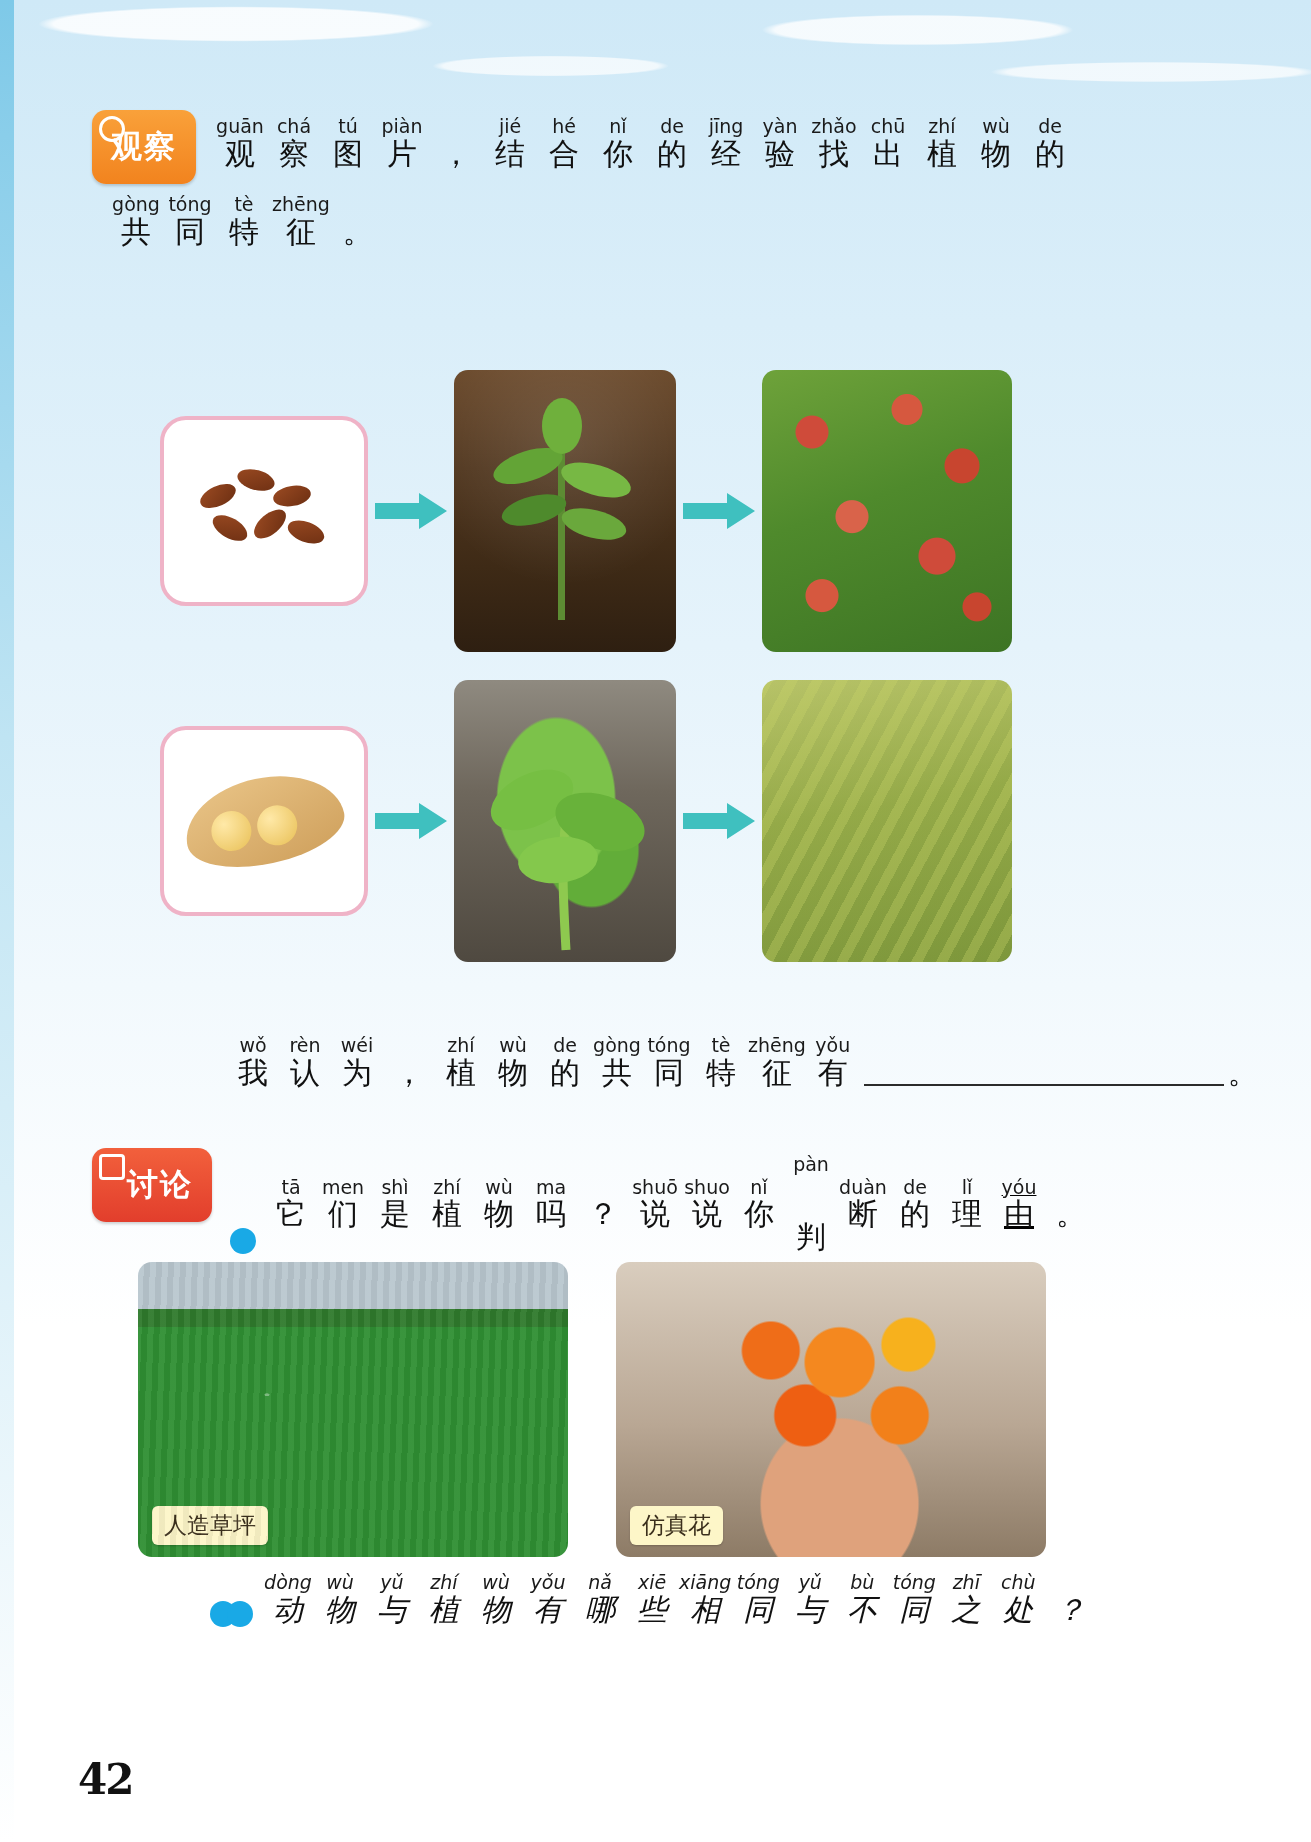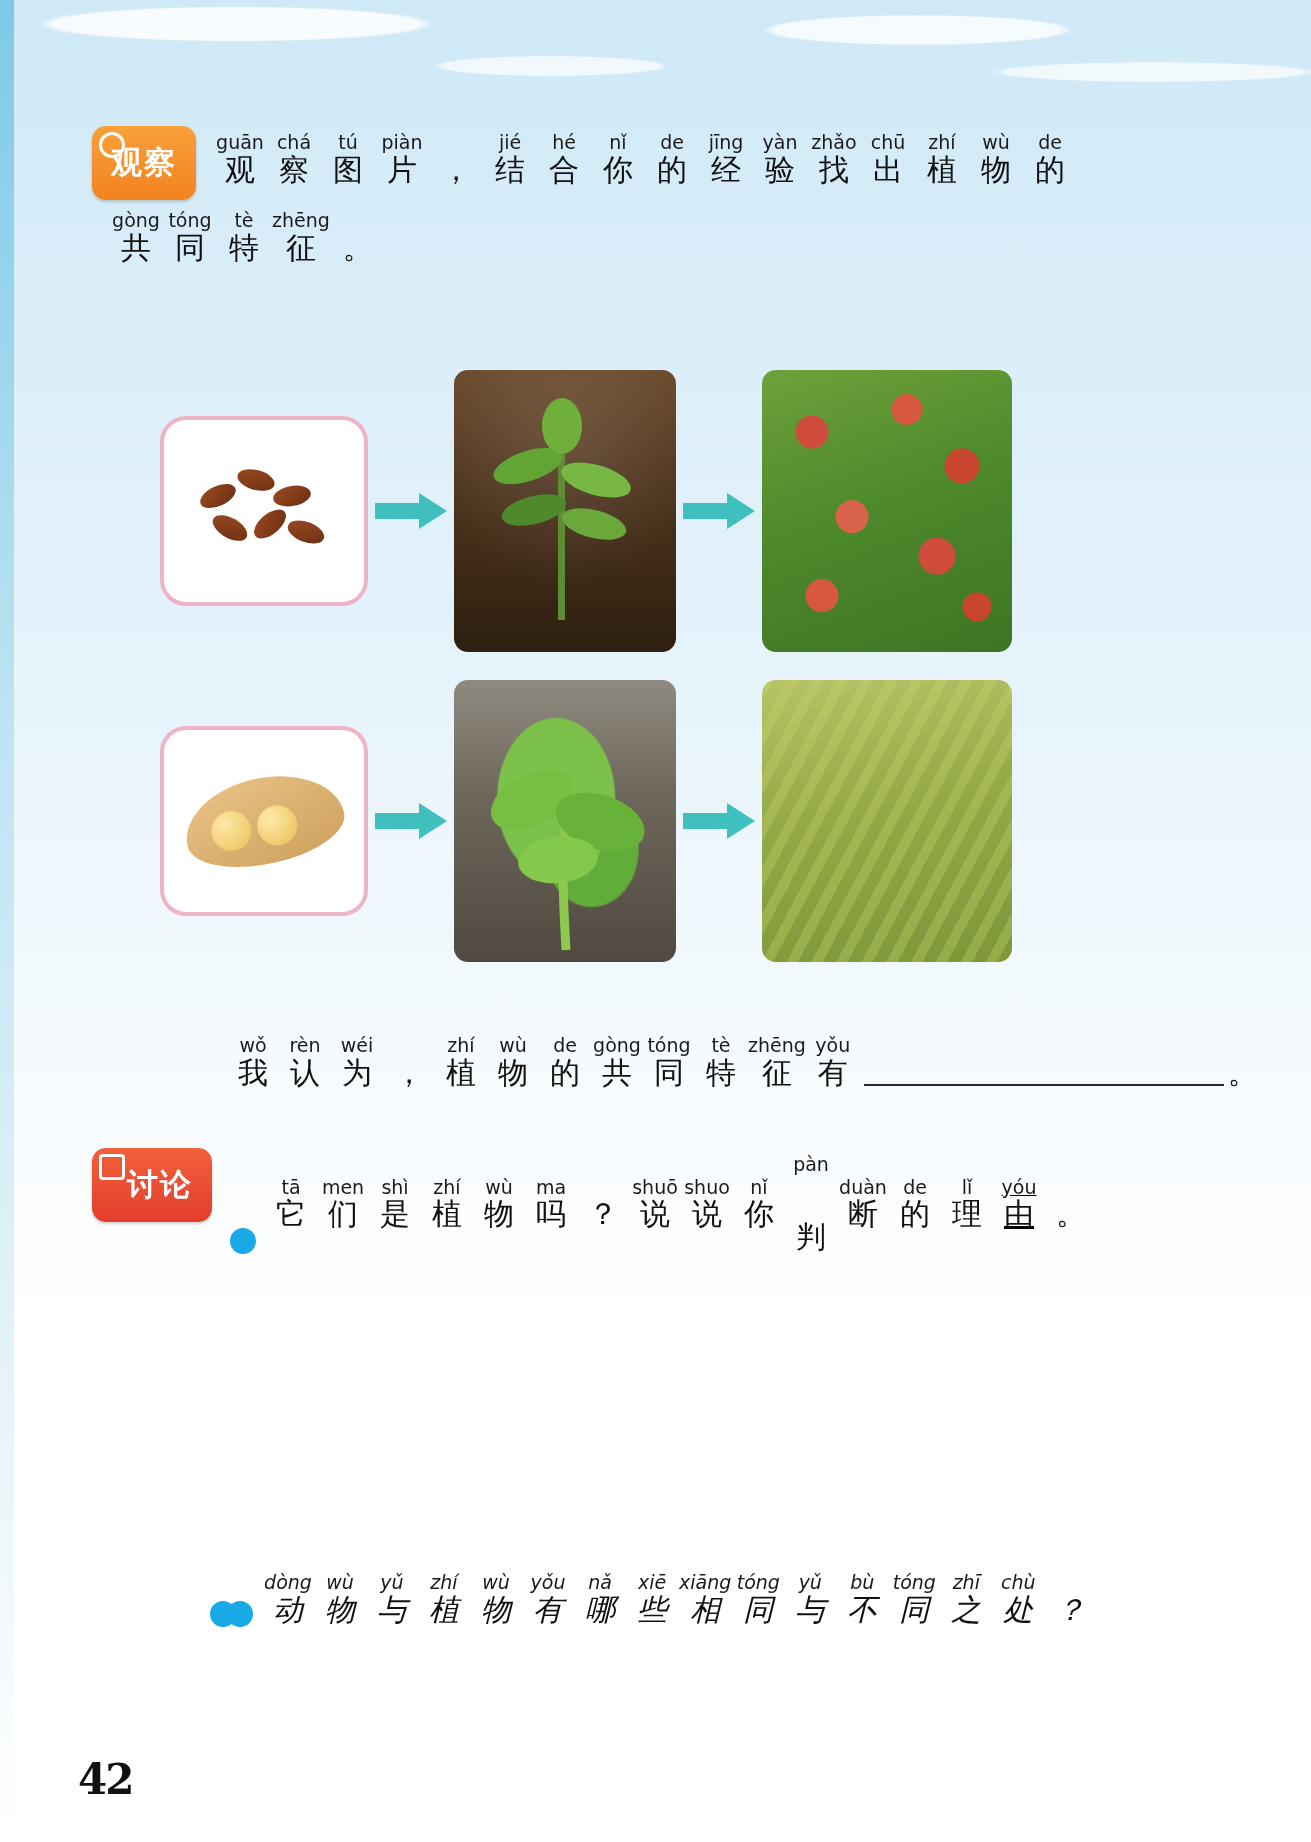--- a/index.html
+++ b/index.html
@@ -55,21 +55,21 @@
     color:#fff;font-size:31px;font-weight:bold;letter-spacing:2px;
     font-family:"DejaVu Sans",sans-serif;
   }
   .tag .corner{
     position:absolute;left:7px;top:6px;width:26px;height:26px;border-radius:50%;
     border:3px solid #fff;box-sizing:border-box;
   }
   .tag .corner.sq{border-radius:4px;}
 
   
-  #observe-block{position:absolute;left:92px;top:126px;width:1160px;}
+  #observe-block{position:absolute;left:92px;top:110px;width:1160px;}
   .obs-row1{display:flex;align-items:flex-start;}
   .obs-text{margin-left:18px;margin-top:6px;}
   .obs-row2{margin-left:18px;margin-top:10px;}
 
   
   .seq{position:absolute;display:flex;align-items:center;}
   .card-seed{
     width:200px;height:182px;border:4px solid #efb3c7;border-radius:26px;
     background:#fff;display:flex;align-items:center;justify-content:center;
     overflow:hidden;
@@ -476,20 +476,28 @@
               <div class="unit" style="min-width: 50px;">
                 <div class="pz">&nbsp;</div>
                 <div class="hz">。</div>
               </div>
             </div>
         </div>
       </div>
     </div>
   </div>
 
+  <div id="photos-discuss">
+    <div class="photo ph-turf">
+      <span class="caption">人造草坪</span>
+    </div>
+    <div class="photo ph-flowers">
+      <span class="caption">仿真花</span>
+    </div>
+  </div>
 
   <div id="animal-q">
     <div style="display:flex;align-items:flex-end;">
       <div class="bullet-wrap">
         <span class="dot"></span>
           <span class="dot2"></span>
       </div>
       <div class="hanzi-row" id="dis-q2">
           <div class="unit" style="min-width: 50px;">
             <div class="pz">dòng</div>

